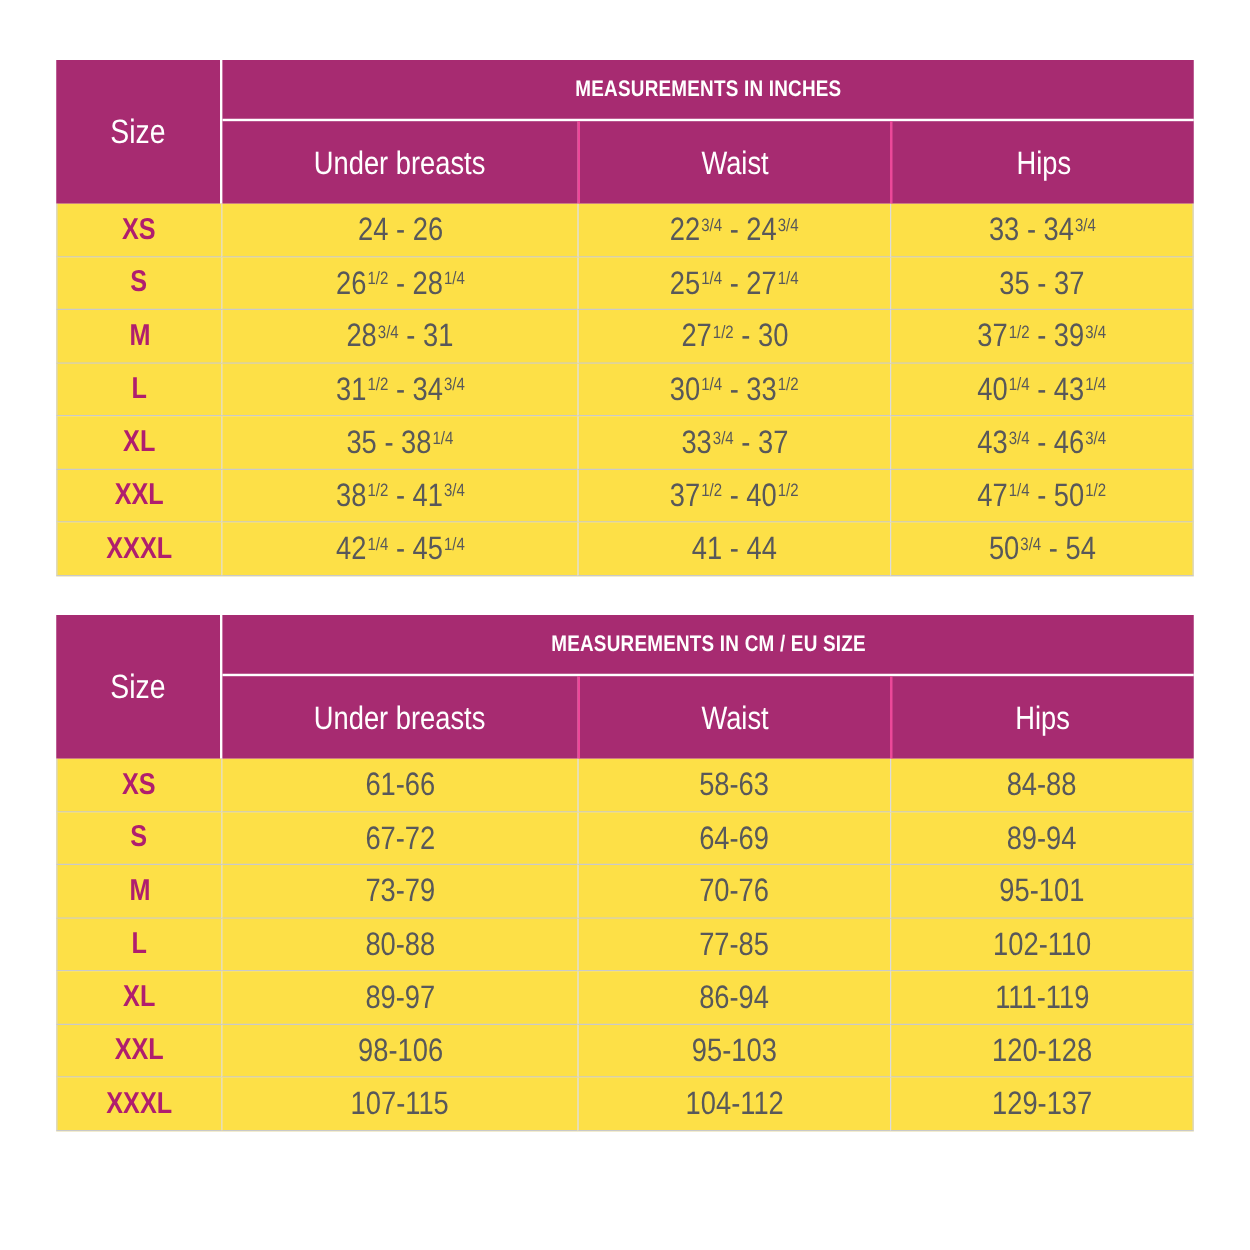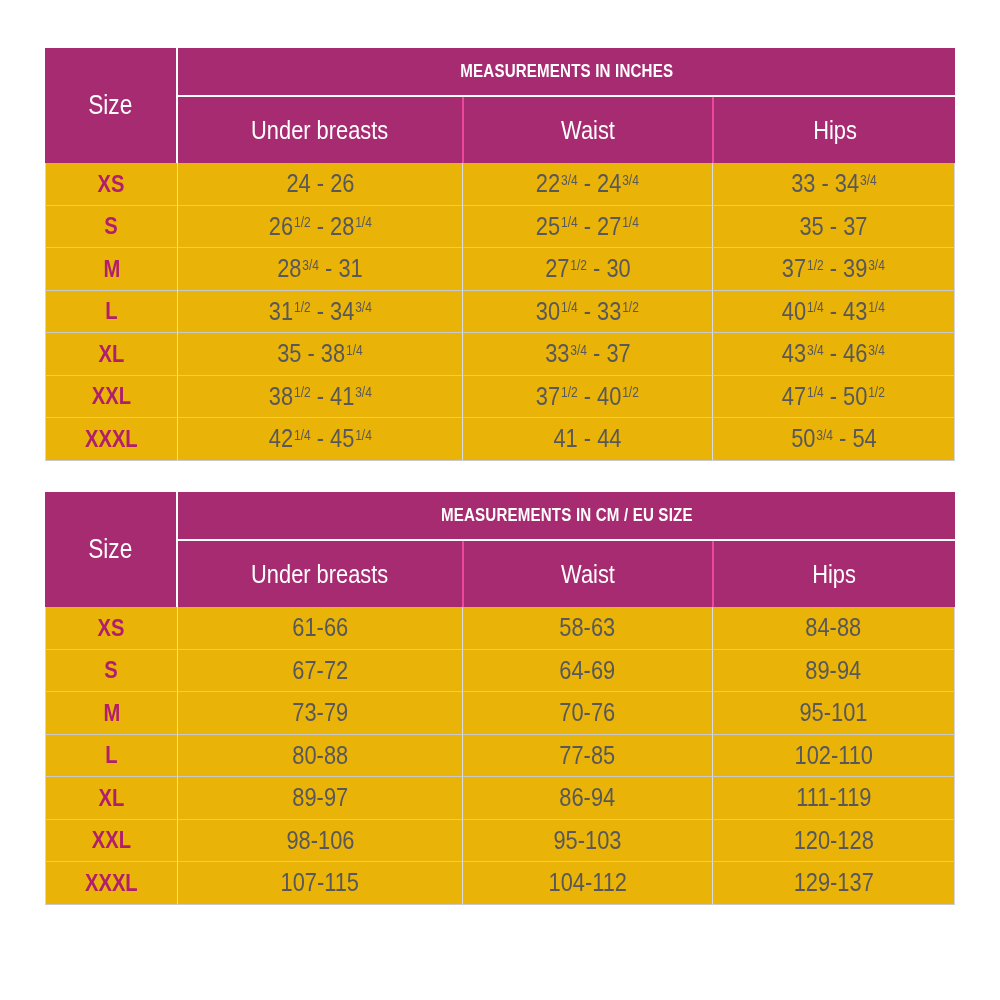--- a/index.html
+++ b/index.html
@@ -44,21 +44,21 @@
     font-weight: 700;
     border-bottom: 2px solid #ffffff;
     letter-spacing: 0.2px;
   }
   th.col-head { font-size: 26px; }
   th.col-head + th.col-head { border-left: 2px solid #ec4899; }
 
   
   tbody tr { height: 42.5px; }
   tbody th, tbody td {
-    background: #eab308;
+    background: #fde047;
     border-bottom: 1px solid #c9c9c9;
     font-size: 26px;
   }
   tbody th {
     color: #B01E6E;
     font-weight: 700;
     font-size: 24px;
     border-left: 1px solid #d6d6d6;
     border-right: 1px solid #dcdcdc;
   }

